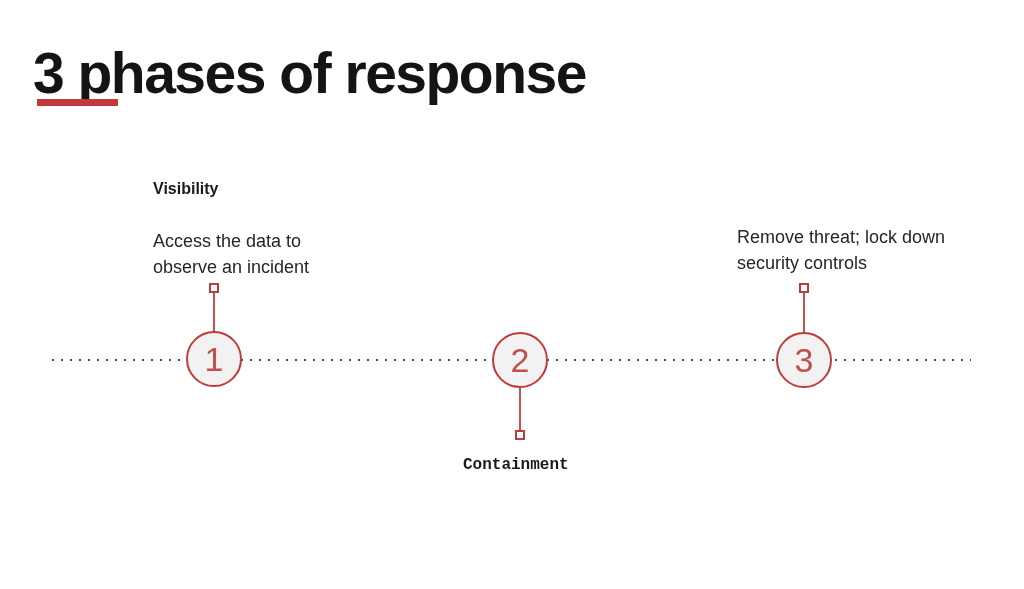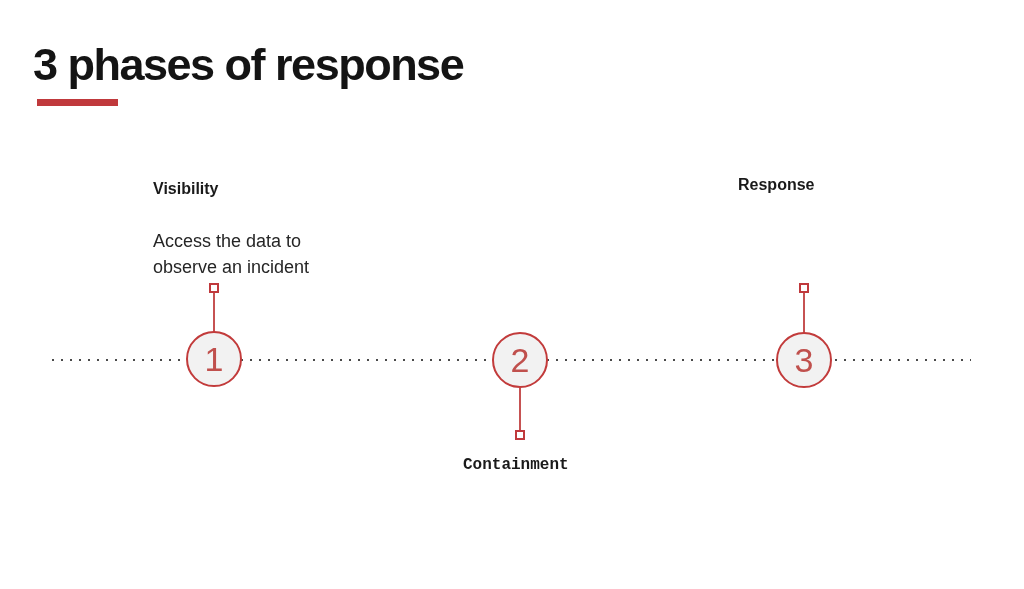--- a/index.html
+++ b/index.html
@@ -8,21 +8,21 @@
     width: 1024px;
     height: 589px;
     background: #ffffff;
     font-family: "Liberation Sans", sans-serif;
     overflow: hidden;
   }
   .slide-title {
     position: absolute;
     left: 33px;
     top: 2px;
-    font-size: 45px;
+    font-size: 57px;
     line-height: 66px;
     font-weight: 700;
     letter-spacing: -1.5px;
     color: #141414;
   }
   .title-underline {
     position: absolute;
     left: 37px;
     top: 99px;
     width: 81px;
@@ -120,20 +120,20 @@
     <span class="phase-number">1</span>
   </div>
 
   <div class="phase-circle p2-circle">
     <span class="phase-number">2</span>
   </div>
   <div class="pin-stem p2-stem"></div>
   <div class="pin-square p2-pin"></div>
   <div class="phase-heading p2-heading">Containment</div>
 
-  <div class="phase-heading p3-heading">Response</div>
+  <div class="phase-desc p3-desc">Remove threat; lock down security controls</div>
   <div class="pin-square p3-pin"></div>
   <div class="pin-stem p3-stem"></div>
   <div class="phase-circle p3-circle">
     <span class="phase-number">3</span>
   </div>
 
 </div>
 
 </body></html>

